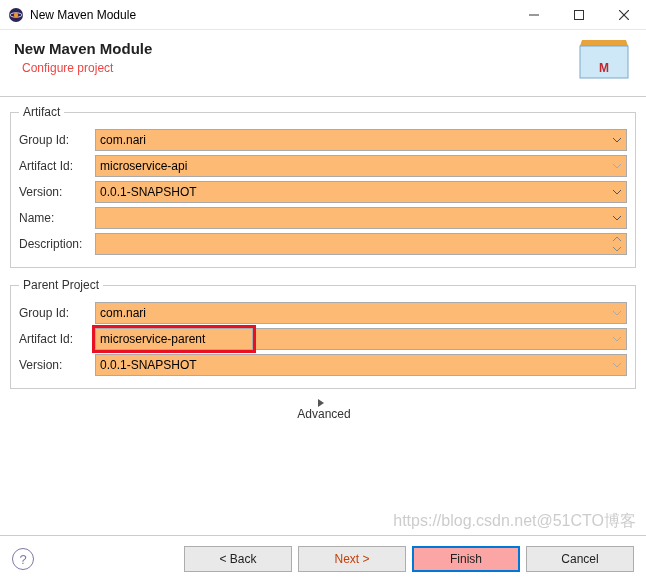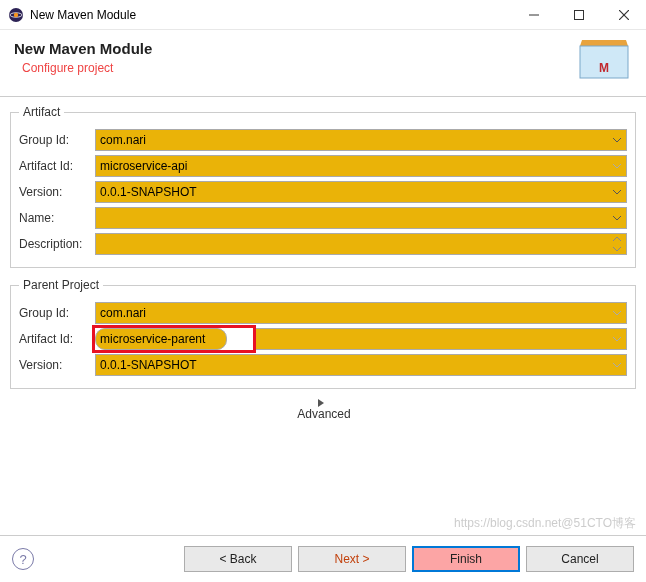--- a/index.html
+++ b/index.html
@@ -20,42 +20,42 @@
 .body { padding: 8px 10px 0 10px; }
 
 fieldset { border: 1px solid #ccc; padding: 6px 8px 8px 8px; margin: 0 0 10px 0; }
 legend { padding: 0 4px; color: #333; }
 
 .row { display: flex; align-items: center; margin: 4px 0; }
 .row label { width: 76px; color: #333; }
 .row .field { flex: 1; position: relative; }
 
 input[type=text], .combo, .select, .textarea {
-  width: 100%; height: 22px; border: 1px solid #aaa; background: #eab308; padding: 2px 20px 2px 4px; color: #000;
+  width: 100%; height: 22px; border: 1px solid #aaa; background: #fdba74; padding: 2px 20px 2px 4px; color: #000;
 }
 .disabled { background: #f4f4f4; color: #888; }
 .combo-arrow, .spin-arrows { position: absolute; right: 1px; top: 1px; bottom: 1px; width: 18px; display: flex; flex-direction: column; align-items: center; justify-content: center; color: #555; pointer-events: none; }
 .combo-arrow svg { width: 8px; height: 8px; }
 .spin-arrows { justify-content: space-around; }
 .spin-arrows svg { width: 8px; height: 6px; }
 
 .short { width: 168px; flex: none; }
 .hilite { outline: 3px solid #e81123; outline-offset: 0; }
 
 .advanced { display: flex; align-items: center; margin: 10px 0 0 2px; color: #333; flex-direction: column; }
 .advanced svg { width: 8px; height: 8px; margin-right: 6px; }
 
 .footer { position: absolute; left: 0; right: 0; bottom: 0; border-top: 1px solid #ccc; padding: 10px 12px; display: flex; align-items: center; }
 .help { width: 22px; height: 22px; border: 1.5px solid #7a7aa8; border-radius: 50%; display: flex; align-items: center; justify-content: center; color: #7a7aa8; font-size: 13px; }
 .spacer { flex: 1; }
 .btn { width: 108px; height: 26px; margin-left: 6px; border: 1px solid #adadad; background: #e9e9e9; display: flex; align-items: center; justify-content: center; color: #222; }
 .btn.primary { border: 2px solid #0078d7; background: #fca5a5; }
 .btn.dim { color: #c2410c; }
 
-.watermark { position: absolute; right: 10px; bottom: 50px; color: rgba(170,170,170,0.6); font-size: 12px; pointer-events: none; }
+.watermark { position: absolute; right: 10px; bottom: 50px; color: rgba(170,170,170,0.6); font-size: 16px; pointer-events: none; }
 </style>
 </head>
 <body>
 
 <div class="titlebar">
   <svg class="eclipse-icon" viewBox="0 0 16 16">
       <circle cx="8" cy="8" r="7" fill="#2c2255"></circle>
       <ellipse cx="8" cy="8" rx="6" ry="2.2" fill="none" stroke="#fff" stroke-width="0.8"></ellipse>
       <circle cx="8" cy="8" r="2.2" fill="#f7941e"></circle>
     </svg>
@@ -171,21 +171,21 @@
               <path d="M0 2 L4 6 L8 2" fill="none" stroke="#aaa"></path>
             </svg>
           </span>
       </div>
     </div>
 
     <div class="row">
       <label>Artifact Id:</label>
       <div class="field">
         <div class="hilite" style="display:inline-block;width:158px;position:relative">
-          <input type="text" class="combo disabled" style="width: 132px; border-radius: 10px;" readonly="" value="microservice-parent">
+          <input type="text" class="combo disabled" style="width: 158px;" readonly="" value="microservice-parent">
         </div>
         <div style="position:absolute;right:0;top:0;left:161px">
           <input type="text" class="combo disabled" style="border-left: none;" readonly="">
           <span class="combo-arrow">
               <svg viewBox="0 0 8 8">
                 <path d="M0 2 L4 6 L8 2" fill="none" stroke="#aaa"></path>
               </svg>
             </span>
         </div>
       </div>

